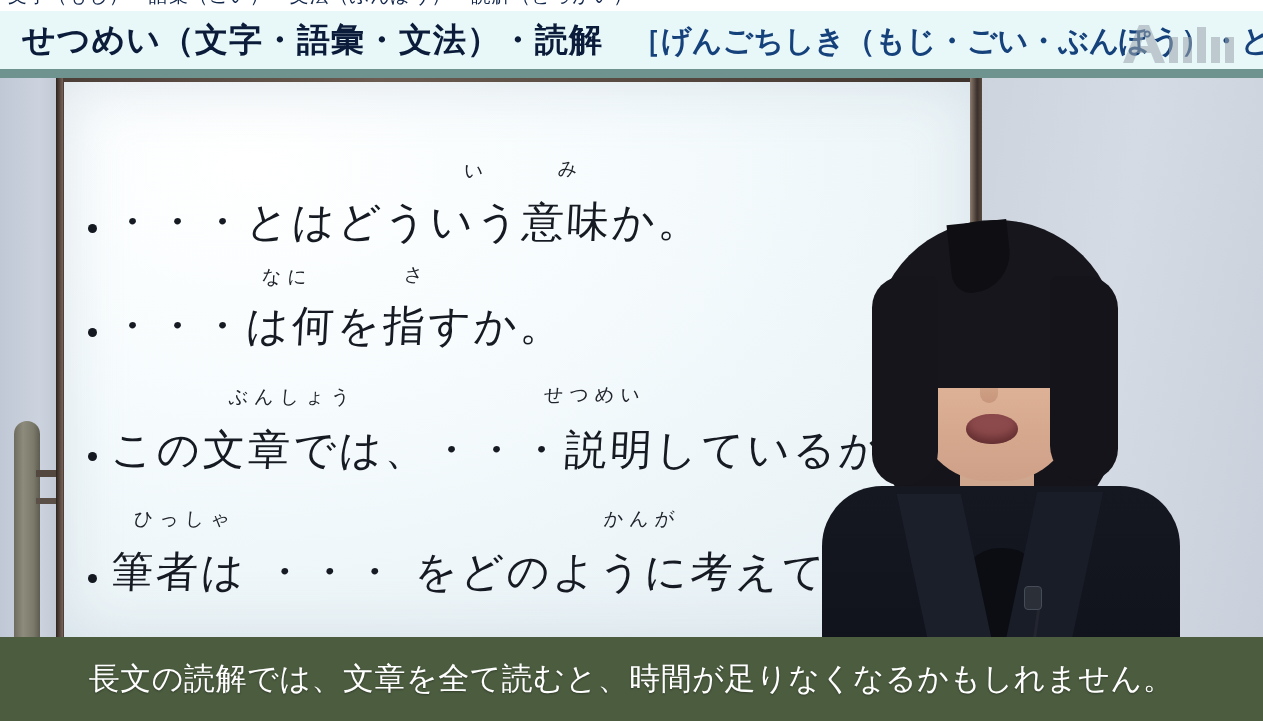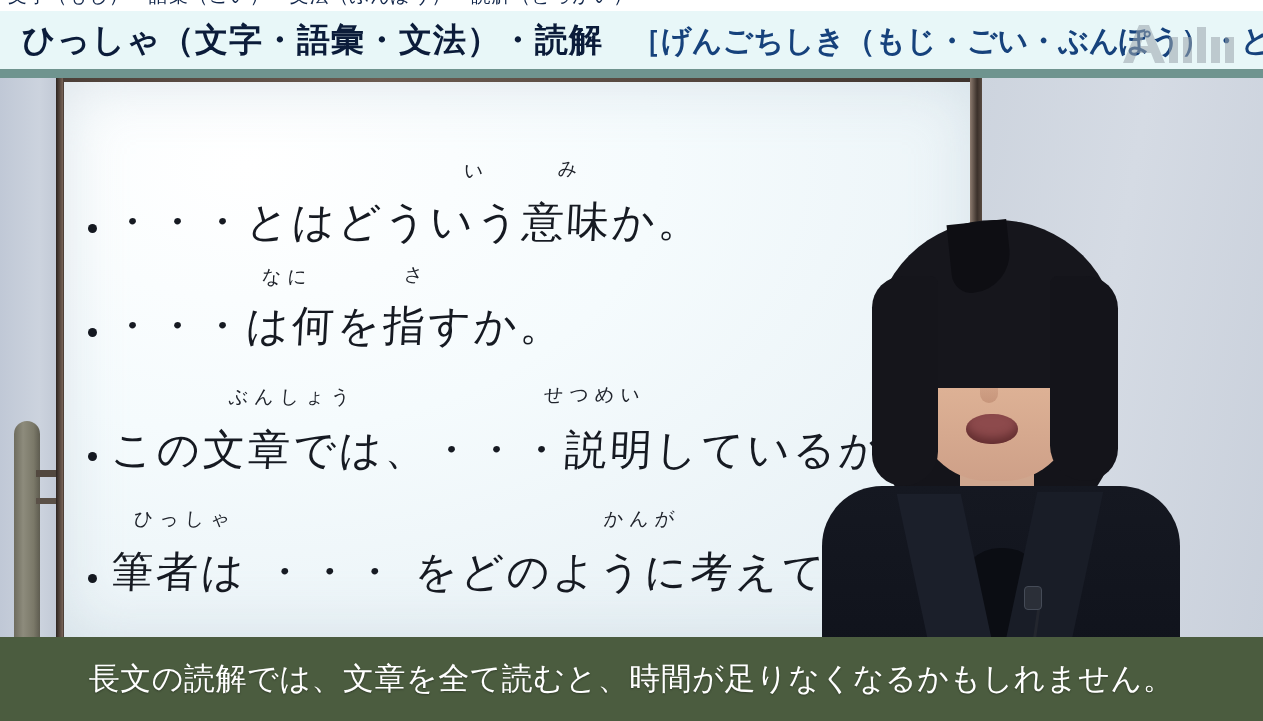--- a/index.html
+++ b/index.html
@@ -266,21 +266,21 @@
 <body>
 
 <div id="frame">
 
   <div class="top-sliver">
     <span>文字（もじ）・語彙（ごい）・文法（ぶんぽう）・読解（どっかい）</span>
   </div>
 
   <div class="title-bar">
     <div class="title-inner">
-      <span class="title-main">ひっしゃ（文字・語彙・文法）・読解</span>
+      <span class="title-main">せつめい（文字・語彙・文法）・読解</span>
       <span class="title-kana">［げんごちしき（もじ・ごい・ぶんぽう）・どっかい］</span>
     </div>
     <svg class="watermark" viewBox="0 0 132 50">
       <path d="M14 44 L30 6 L40 6 L56 44 L46 44 L42 34 L28 34 L24 44 Z M31 27 L39 27 L35 16 Z" fill="#9aa5ad"></path>
       <rect x="60" y="18" width="9" height="26" fill="#9aa5ad"></rect>
       <rect x="74" y="18" width="9" height="26" fill="#9aa5ad"></rect>
       <rect x="88" y="8" width="9" height="36" fill="#9aa5ad"></rect>
       <rect x="102" y="18" width="9" height="26" fill="#9aa5ad"></rect>
       <rect x="116" y="18" width="9" height="26" fill="#9aa5ad"></rect>
     </svg>

